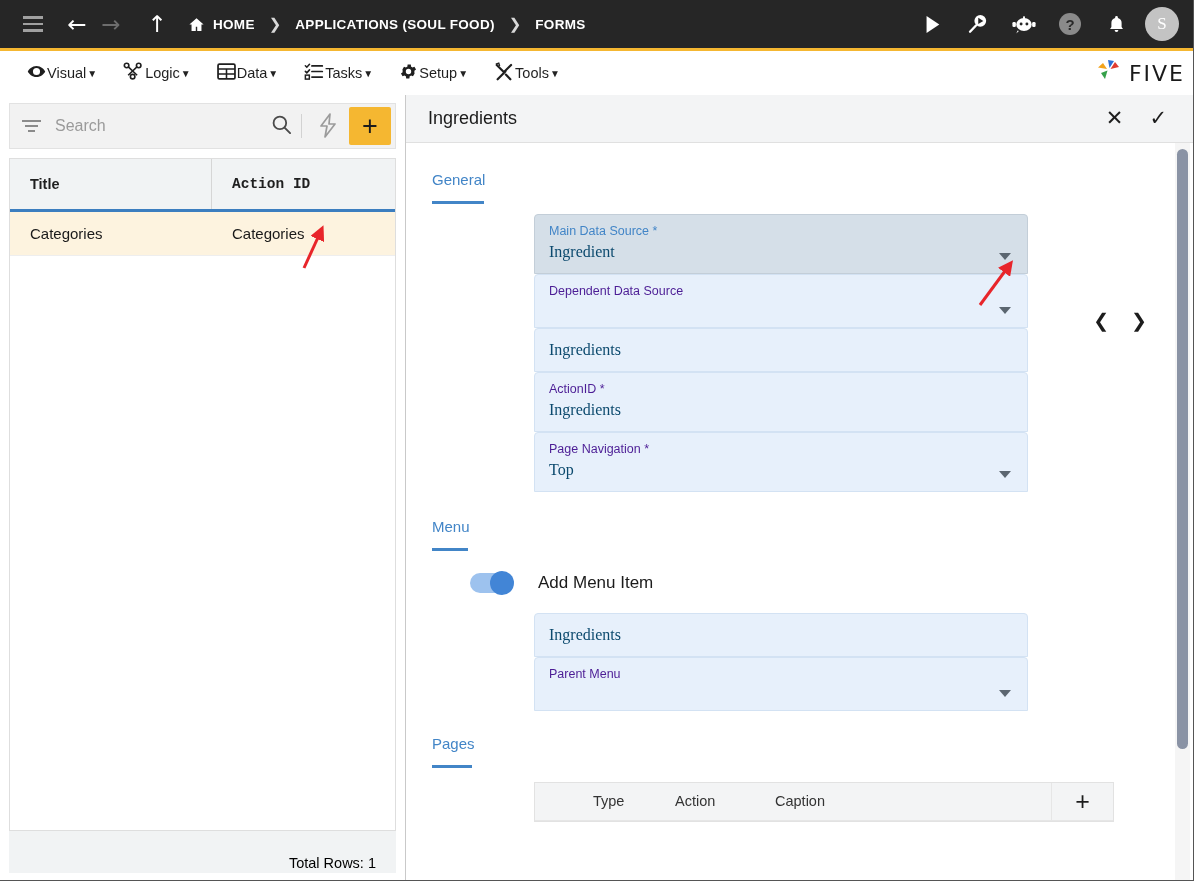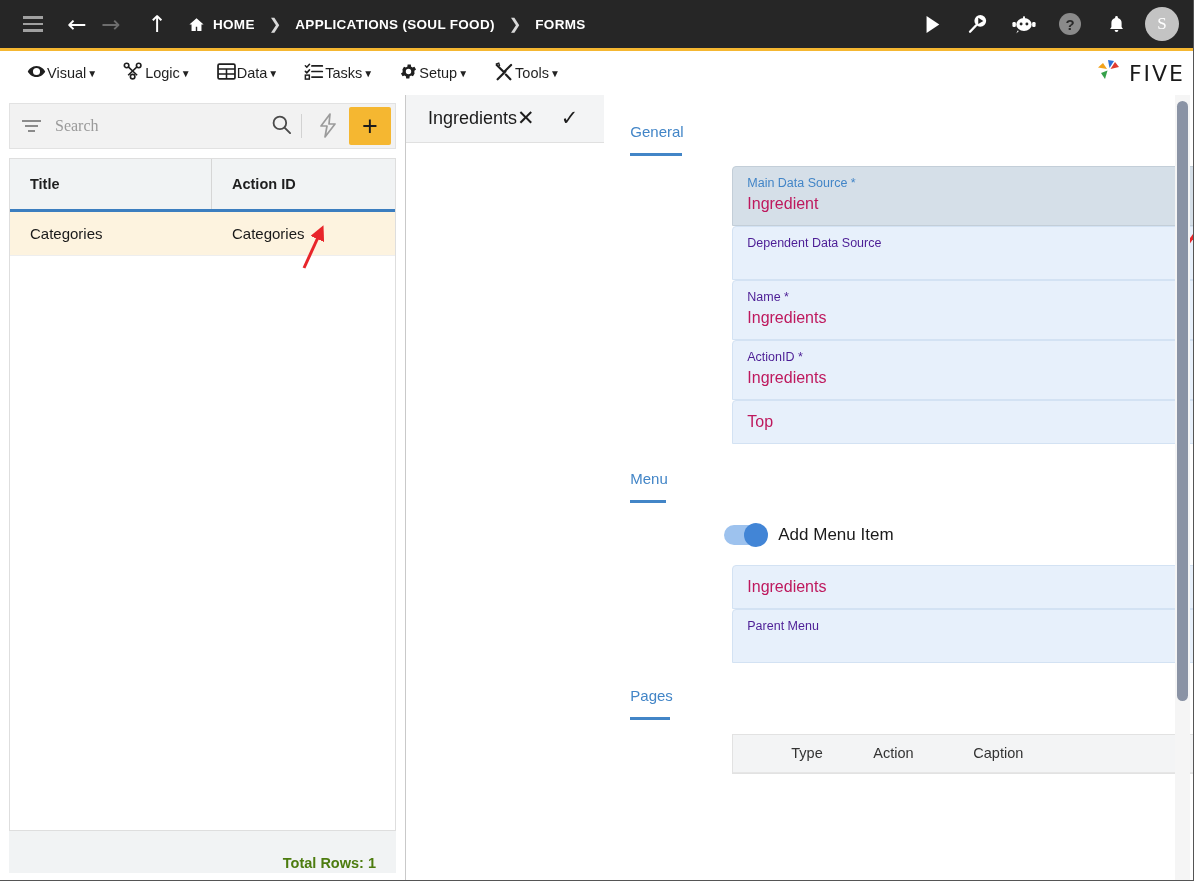--- a/index.html
+++ b/index.html
@@ -102,21 +102,21 @@
     padding: 0 4px 0 12px;
   }
   .filter-ico { display: flex; flex-direction: column; gap: 3px; width: 19px; }
   .filter-ico i { height: 2px; background: #8b8b8b; display: block; }
   .filter-ico i:nth-child(1) { width: 19px; }
   .filter-ico i:nth-child(2) { width: 13px; margin-left: 3px; }
   .filter-ico i:nth-child(3) { width: 7px; margin-left: 6px; }
   .search-input {
     flex: 1; border: none; outline: none; background: transparent;
     font-size: 16px; color: #1d4ed8; margin-left: 14px;
-    font-family: Liberation Serif, serif;
+    font-family: Liberation Sans, sans-serif;
   }
   .search-input::placeholder { color: #9a9a9a; }
   .sep-v { width: 1px; height: 24px; background: #d2d2d2; margin: 0 9px; }
   .bolt-btn { width: 34px; display: flex; align-items: center; justify-content: center; }
   .plus-btn {
     width: 42px; height: 38px; background: #F5B731;
     display: flex; align-items: center; justify-content: center;
     color: #1c1c1c; font-size: 27px; line-height: 1; font-weight: 300;
     margin-left: 4px; border-radius: 2px;
   }
@@ -125,39 +125,39 @@
     height: 53px; background: #f1f3f4;
     display: flex; align-items: center;
     border-bottom: 3px solid #3c7ebf;
   }
   .gh-cell {
     font-size: 14.5px; font-weight: bold; color: #1f1f1f;
     padding-left: 20px; display: flex; align-items: center; height: 100%;
   }
   .gh-cell.c1 { width: 202px; border-right: 1px solid #d6d6d6; }
   .gh-cell.c1 > span { display:block; }
-  .gh-cell.c2 { flex: 1; }
+  .gh-cell.c2 { flex: 1; font-family: Liberation Mono, monospace; }
   .grid-row {
     height: 44px; display: flex; align-items: center;
     background: #FDF3DF; border-bottom: 1px solid #eee;
   }
   .gr-cell { font-size: 15px; color: #1a1a1a; padding-left: 20px; }
   .gr-cell.c1 { width: 202px; }
   .gr-cell.c2 { flex: 1; }
   .grid-filler { flex: 1; background: #fff; }
   .left-footer {
     height: 43px; min-height: 43px;
     background: #f1f3f4; border-top: 1px solid #dedede;
     display: flex; align-items: center; justify-content: flex-end;
     padding-right: 20px; margin: 0 9px 7px 9px;
   }
-  .total-rows { font-size: 14.5px; font-weight: bold; color: #4d7c0f; margin-top: 22px; }
+  .total-rows { font-size: 14.5px; font-weight: normal; color: #000000; margin-top: 22px; }
 
   
-  .right { flex: 1; display: flex; flex-direction: row; min-width: 0; position: relative; background: #fff; }
+  .right { flex: 1; display: flex; flex-direction: column; min-width: 0; position: relative; background: #fff; }
   .form-head {
     height: 48px; min-height: 48px;
     background: #f3f4f5; border-bottom: 1px solid #e0e0e0;
     display: flex; align-items: center; padding: 0 26px 0 22px;
   }
   .form-title { font-size: 18px; color: #1a1a1a; }
   .fh-actions { margin-left: auto; display: flex; align-items: center; gap: 26px; }
   .fh-btn { font-size: 21px; color: #1c1c1c; line-height: 1; font-family: "DejaVu Sans", sans-serif; }
 
   .scrollarea { flex: 1; position: relative; overflow: hidden; background: #fff; }
@@ -175,30 +175,30 @@
   .fields { margin-left: 128px; margin-top: 10px; width: 494px; }
   .field {
     background: #E7F0FB; border: 1px solid #d3e2f3;
     border-radius: 4px 4px 0 0;
     position: relative; padding: 8px 14px 9px 14px;
     margin-bottom: 0;
   }
   .field.focused { background: #D5DFE8; border-color: #c3ced8; }
   .fl { font-size: 12.5px; color: #4c1d95; display: block; line-height: 1.3; }
   .field.focused .fl { color: #4285c7; }
-  .fv { font-size: 16px; color: #be185d; display: block; margin-top: 3px; line-height: 1.3; }
+  .fv { font-size: 16px; color: #0c4a6e; display: block; margin-top: 3px; line-height: 1.3; font-family: Liberation Serif, serif; }
   .fcaret {
     position: absolute; right: 16px; bottom: 13px;
     width: 0; height: 0;
     border-left: 6px solid transparent; border-right: 6px solid transparent;
     border-top: 7px solid #5b6670;
   }
   .field.big { padding-bottom: 10px; }
 
-  .toggle-row { margin-left: 120px; margin-top: 22px; display: flex; align-items: center; gap: 12px; }
+  .toggle-row { margin-left: 64px; margin-top: 22px; display: flex; align-items: center; gap: 26px; }
   .toggle {
     width: 42px; height: 20px; border-radius: 10px;
     background: #9dc2ee; position: relative;
   }
   .toggle .knob {
     position: absolute; right: -2px; top: -2px;
     width: 24px; height: 24px; border-radius: 50%;
     background: #4285d6;
   }
   .toggle-lbl { font-size: 17px; color: #1b1b1b; }
@@ -465,30 +465,30 @@
               <span class="fcaret"></span>
             </div>
 
             <div class="field" style="height:54px">
               <span class="fl">Dependent Data Source</span>
               <span class="fv"></span>
               <span class="fcaret"></span>
             </div>
 
             <div class="field big">
-              <span class="fl">Name *</span>
               <span class="fv">Ingredients</span>
             </div>
 
             <div class="field big">
               <span class="fl">ActionID *</span>
               <span class="fv">Ingredients</span>
             </div>
 
             <div class="field big">
+              <span class="fl">Page Navigation *</span>
               <span class="fv">Top</span>
               <span class="fcaret"></span>
             </div>
           </div>
 
           
           <div class="section-tab menu" style="margin-top:26px">
             <span class="lbl">Menu</span>
             <div class="bar"></div>
           </div>

